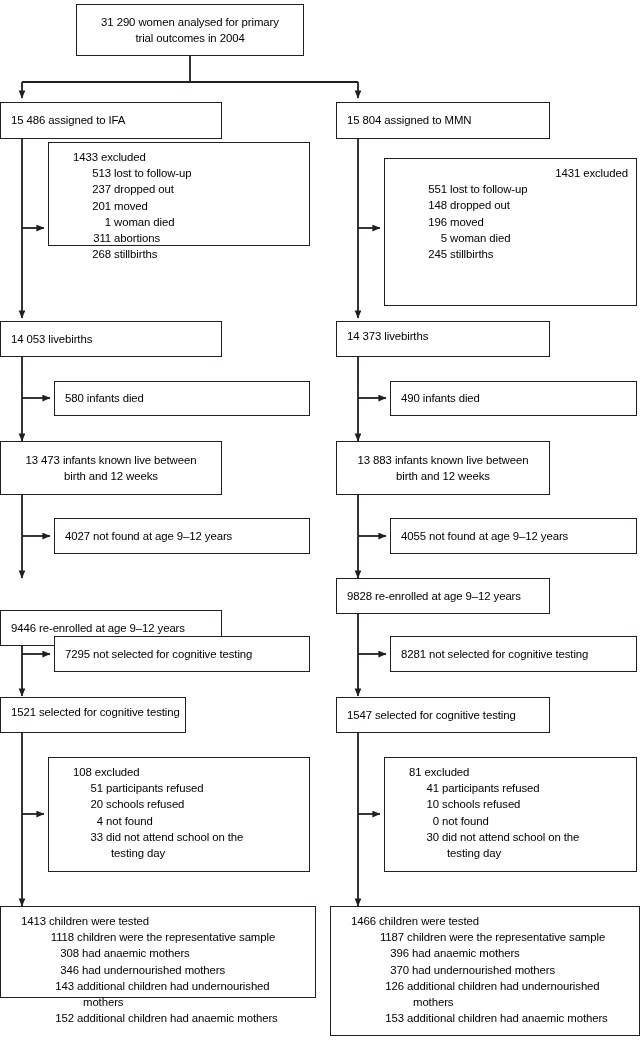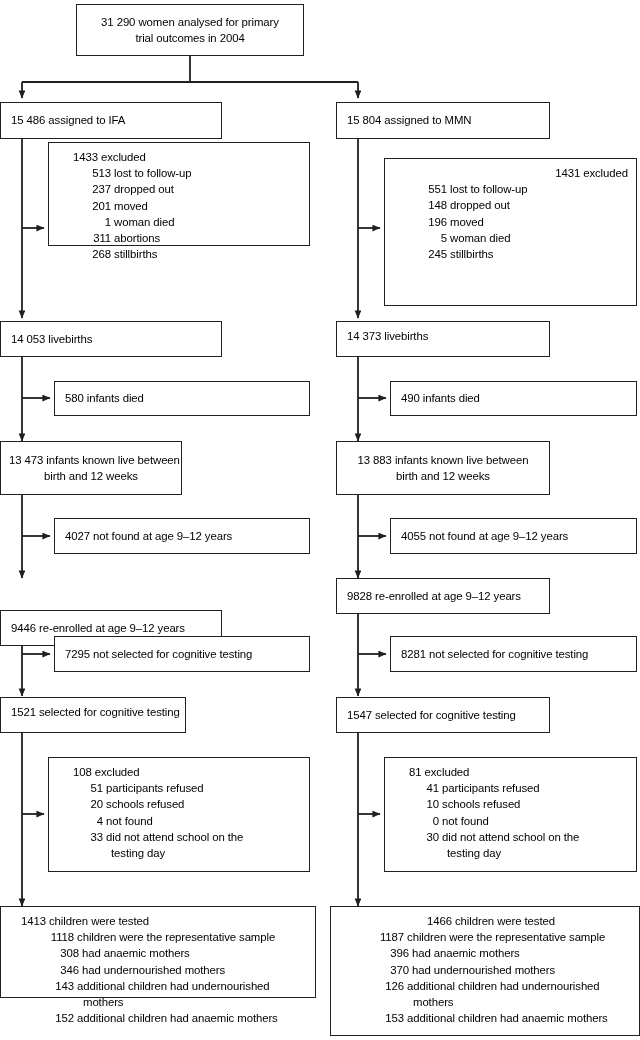--- a/index.html
+++ b/index.html
@@ -111,21 +111,21 @@
   </div>
 
   <div class="box" style="left:0px; top:321px; width:222px; height:36px; display:flex; align-items:center;">
     <div class="ln">14 053 livebirths</div>
   </div>
 
   <div class="box" style="left:54px; top:381px; width:256px; height:35px; display:flex; align-items:center;">
     <div class="ln">580 infants died</div>
   </div>
 
-  <div class="box center" style="left:0px; top:441px; width:182px; height:54px; display:flex; flex-direction:column; justify-content:center;">
+  <div class="box center" style="left:0px; top:441px; width:222px; height:54px; display:flex; flex-direction:column; justify-content:center;">
     <div class="ln">13 473 infants known live between</div>
     <div class="ln">birth and 12 weeks</div>
   </div>
 
   <div class="box" style="left:54px; top:518px; width:256px; height:36px; display:flex; align-items:center;">
     <div class="ln">4027 not found at age 9–12 years</div>
   </div>
 
   <div class="box" style="left:0px; top:578px; width:222px; height:36px; display:flex; align-items:center;margin-top:32px;">
     <div class="ln">9446 re-enrolled at age 9–12 years</div>
@@ -203,21 +203,21 @@
   <div class="box" style="left:384px; top:757px; width:253px; height:115px;">
     <div class="ln" style="padding-left:14px;">81 excluded</div>
     <div class="ln i1"><span class="num w22">41</span> <span>participants refused</span></div>
     <div class="ln i1"><span class="num w22">10</span> <span>schools refused</span></div>
     <div class="ln i1"><span class="num w22">0</span> <span>not found</span></div>
     <div class="ln i1"><span class="num w22">30</span> <span>did not attend school on the</span></div>
     <div class="ln i2w">testing day</div>
   </div>
 
   <div class="box" style="left:330px; top:906px; width:310px; height:130px;">
-    <div class="ln" style="padding-left:10px;text-align:center;">1466 children were tested</div>
+    <div class="ln" style="padding-left:10px;">1466 children were tested</div>
     <div class="ln i1b"><span class="num w34">1187</span> <span>children were the representative sample</span></div>
     <div class="ln i2"><span class="num w30">396</span> <span>had anaemic mothers</span></div>
     <div class="ln i2"><span class="num w30">370</span> <span>had undernourished mothers</span></div>
     <div class="ln i1b"><span class="num w34">126</span> <span>additional children had undernourished</span></div>
     <div class="ln" style="padding-left:72px;">mothers</div>
     <div class="ln i1b"><span class="num w34">153</span> <span>additional children had anaemic mothers</span></div>
   </div>
 
 </div>
 

